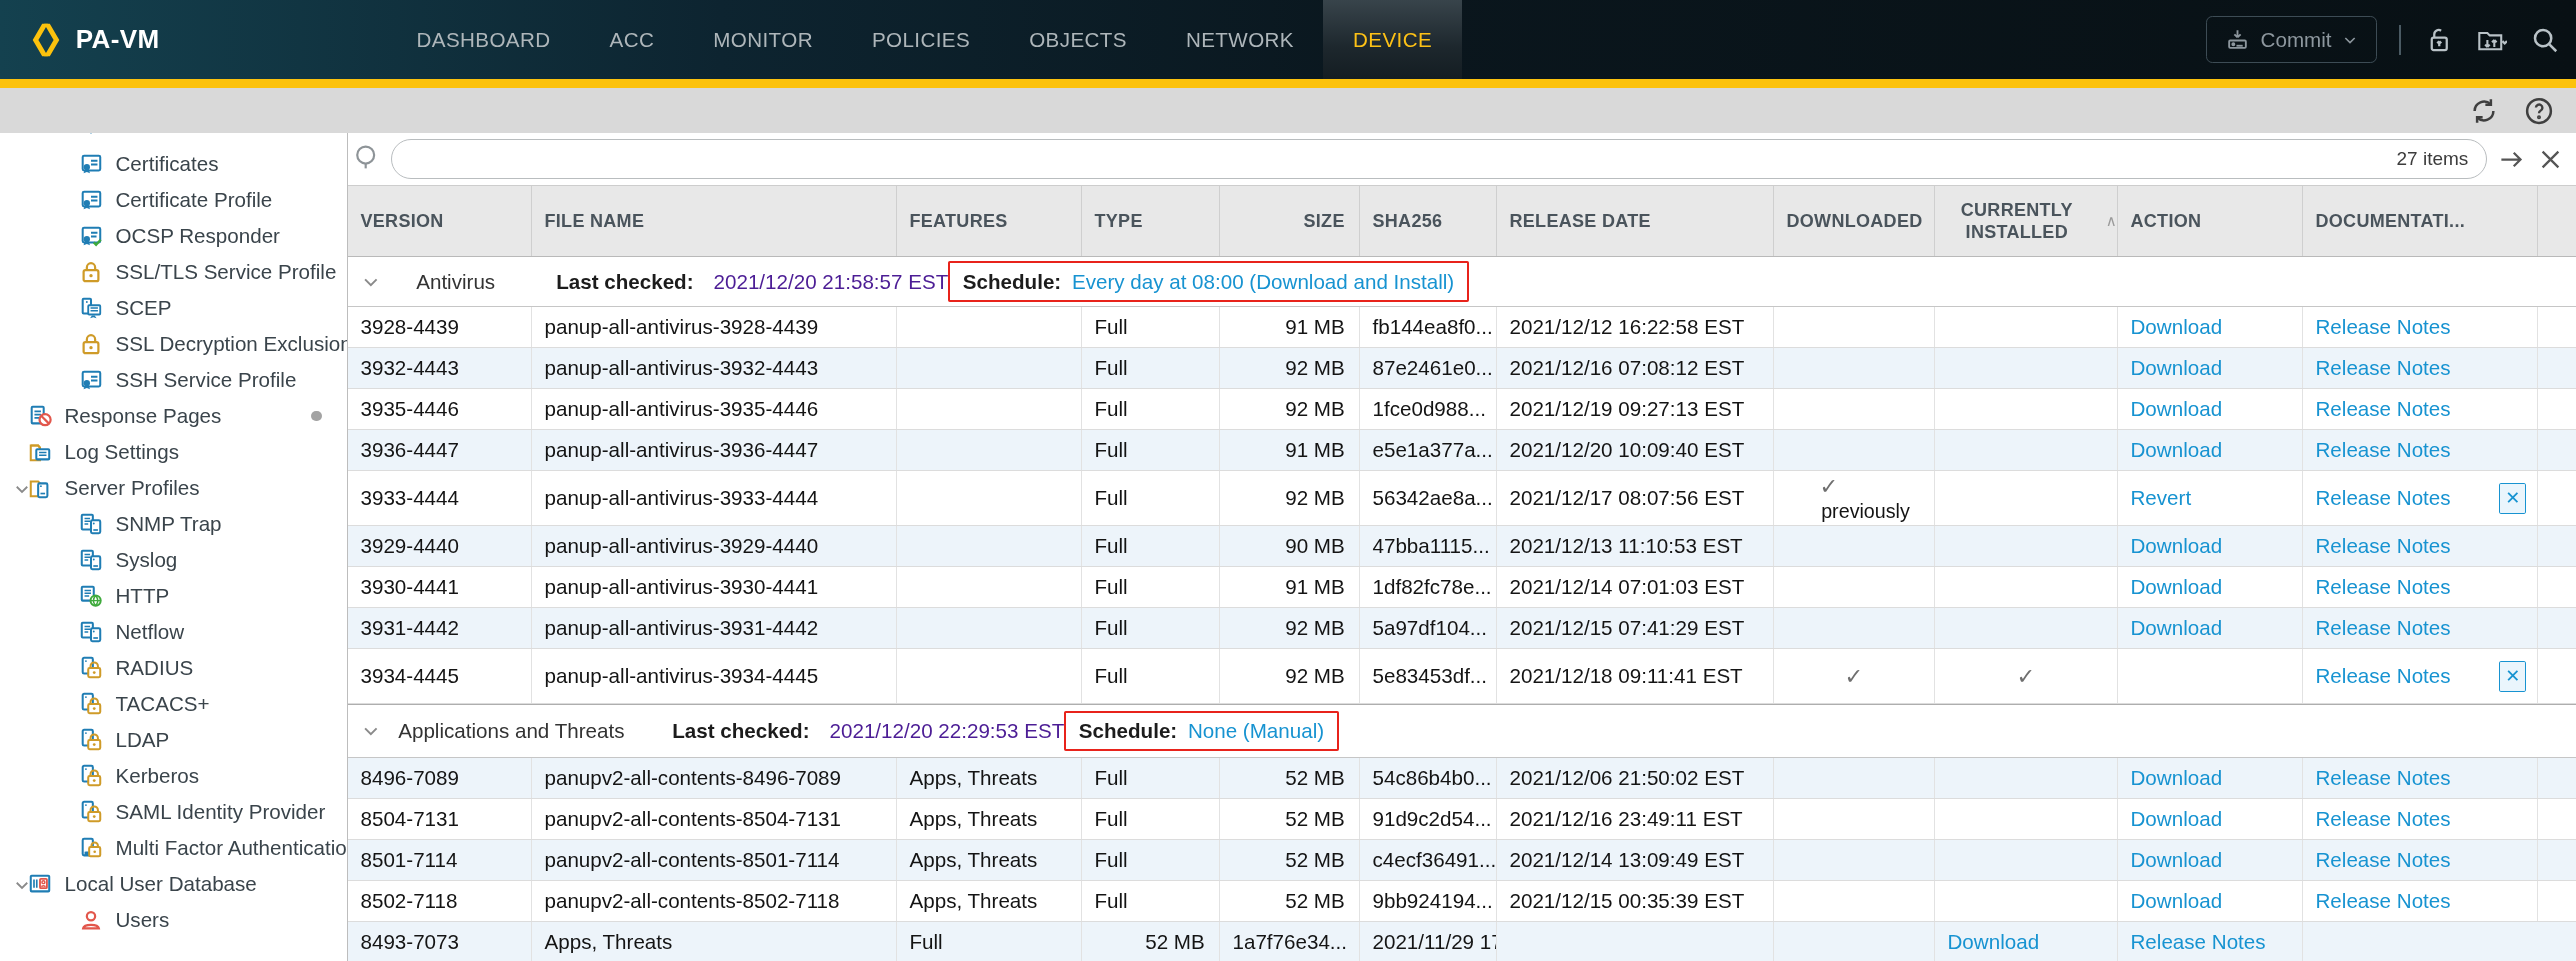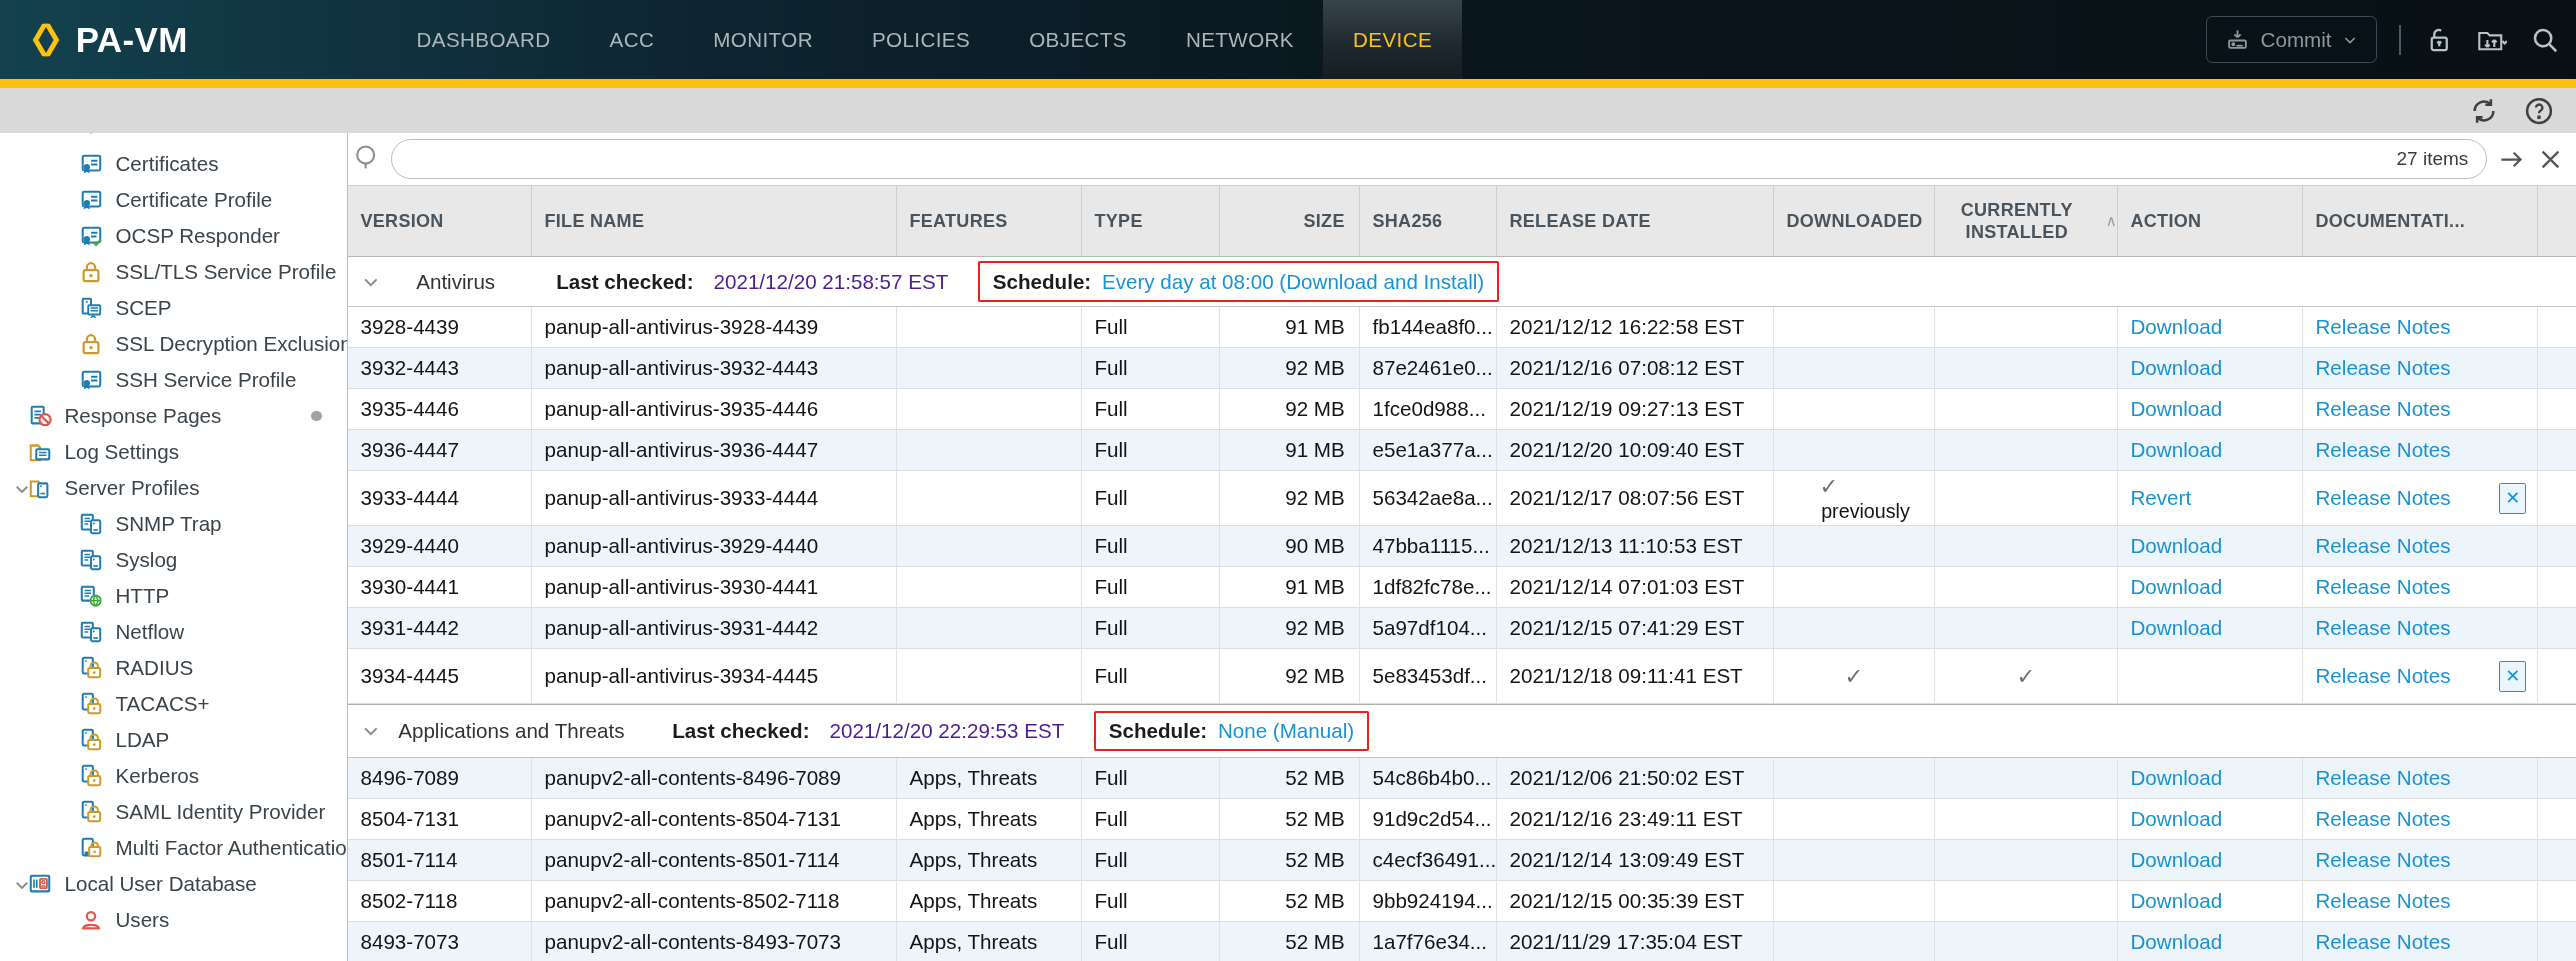--- a/index.html
+++ b/index.html
@@ -2,21 +2,21 @@
 <html style="font-size:14.3px"><head>
 <meta charset="utf-8">
 <style>
   html,body{margin:0;padding:0;overflow:hidden;}
   body{width:2576px;height:961px;background:#fff;font-family:"Liberation Sans",sans-serif;position:relative;}
 
   
   .topnav{height:79px;background:linear-gradient(90deg,#14414f 0%,#0d2430 28%,#0a161d 55%,#081014 100%);display:flex;align-items:center;position:relative;}
   .brand{display:flex;align-items:center;gap:10.7px;padding-left:27px;}
   .brand .logo{width:38px;height:38px;}
-  .brand .bname{color:#fff;font-size:35px;font-weight:bold;letter-spacing:0.4px;}
+  .brand .bname{color:#fff;font-size:26px;font-weight:bold;letter-spacing:0.4px;}
   .primary-nav{position:absolute;left:387px;top:0;height:79px;display:flex;align-items:stretch;}
   .nav-item{display:flex;align-items:center;padding:0 29.5px;color:#aeb6ba;font-size:20.6px;letter-spacing:0.4px;cursor:pointer;}
   .nav-item.active{color:#fdc116;background:linear-gradient(180deg,#38444b 0%,#1d272d 60%,#141d22 100%);}
   .nav-right{position:absolute;right:15px;top:0;height:79px;display:flex;align-items:center;gap:21.5px;}
   .commit-btn{display:flex;align-items:center;gap:10.7px;border:1.8px solid #3d4c55;border-radius:6.3px;height:45px;padding:0 18px;color:#8d979e;font-size:20.6px;cursor:pointer;}
   .vdiv{width:1.8px;height:30px;background:#4a5a63;}
   .top-icon{width:32px;height:32px;display:flex;align-items:center;justify-content:center;cursor:pointer;}
   .top-icon svg{width:30px;height:30px;}
 
   .accent-bar{height:9px;background:#fcc20d;}
@@ -58,21 +58,21 @@
 
   .group-row{display:flex;align-items:center;background:#fff;border-bottom:0.9px solid #c6c6c6;font-size:20.6px;color:#262626;position:relative;overflow:visible;}
   .group-row.h-av{height:49px;}
   .group-row.h-app{height:52px;border-top:1.8px solid #aeaeae;}
   .g-chev{margin-left:12.5px;width:19.7px;height:19.7px;flex:none;cursor:pointer;}
   .g-name{margin-left:18px;color:#333;}
   .g-name.w0{width:140px;margin-left:36px;}
   .g-name.w1{width:274px;}
   .g-lastlab{font-weight:700;color:#1c1c1c;}
   .g-lastval{margin-left:20px;color:#4c1d95;}
-  .schedule-box{margin-left:30px;display:flex;align-items:center;border:2.7px solid #e8231b;padding:6.3px 12.5px;border-radius:1.8px;background:transparent;}
+  .schedule-box{display:flex;align-items:center;border:2.7px solid #e8231b;padding:6.3px 12.5px;border-radius:1.8px;background:transparent;}
   .schedule-box .sched-lab{font-weight:700;color:#1c1c1c;}
   .schedule-box a{margin-left:10.7px;}
 
   .data-row{display:grid;grid-template-columns:var(--cols);border-bottom:0.9px solid #dcdcdc;background:#fff;}
   .data-row.alt{background:#edf4fa;}
   .data-row.tall .td{min-height:54px;}
   .td{min-height:40px;display:flex;align-items:center;padding-left:12.5px;font-size:20.6px;color:#141414;border-right:0.9px solid #e2e2e2;overflow:hidden;white-space:nowrap;}
   .td.right{justify-content:flex-end;padding-right:14.3px;}
   .td.center{justify-content:center;padding-left:0;}
   .td.filler{border-right:none;}
@@ -710,21 +710,20 @@
             <div class="td">
               <a class="link">Download</a>
             </div>
             <div class="td doc-cell">
               <a class="link">Release Notes</a>
             </div>
             <div class="td filler"></div>
           </div>
           <div class="data-row alt">
             <div class="td">8493-7073</div>
-            <div class="td">panupv2-all-contents-8493-7073</div>
             <div class="td">Apps, Threats</div>
             <div class="td">Full</div>
             <div class="td right">52 MB</div>
             <div class="td">1a7f76e34...</div>
             <div class="td">2021/11/29 17:35:04 EST</div>
             <div class="td center"></div>
             <div class="td center"></div>
             <div class="td">
               <a class="link">Download</a>
             </div>

